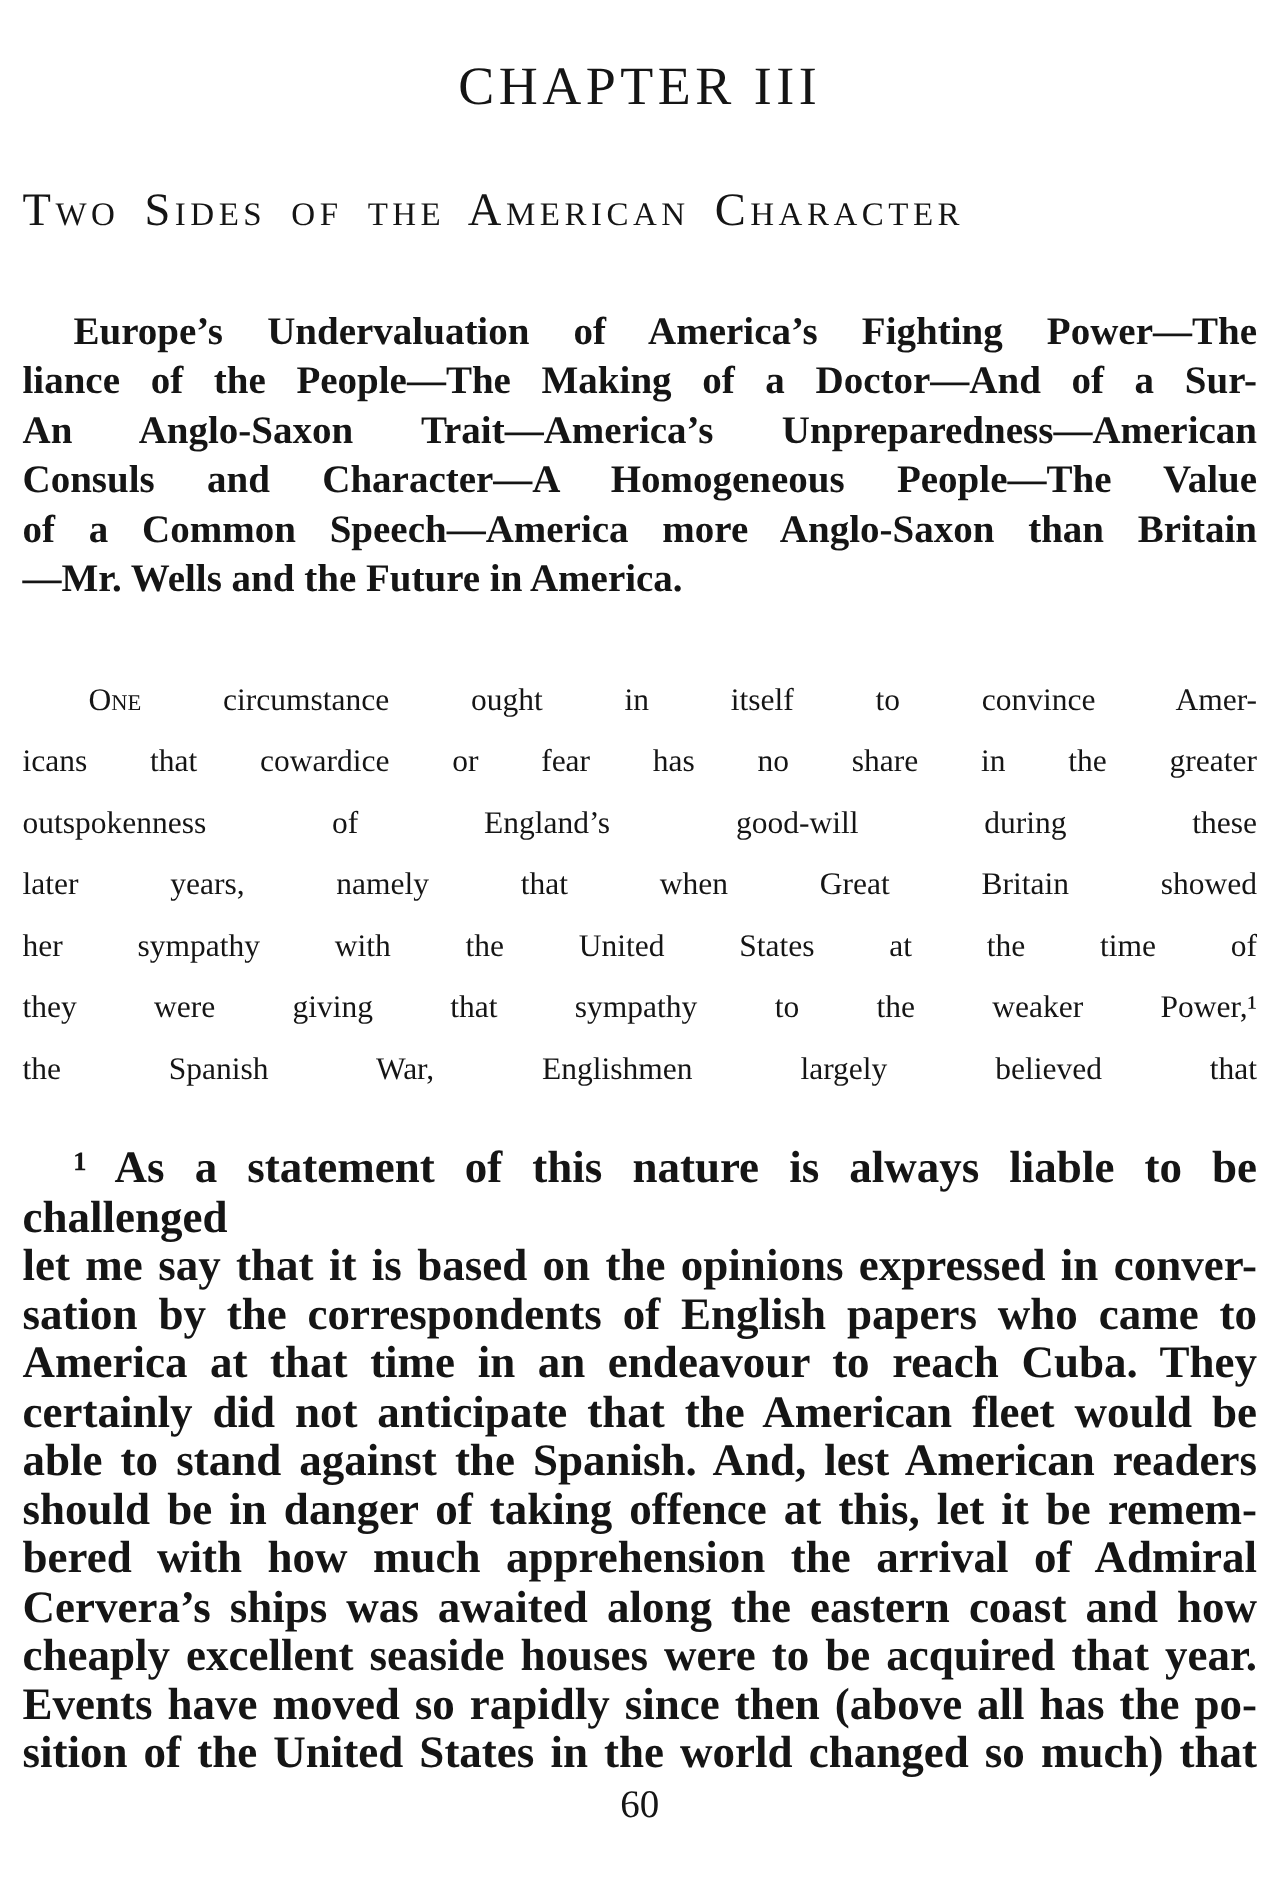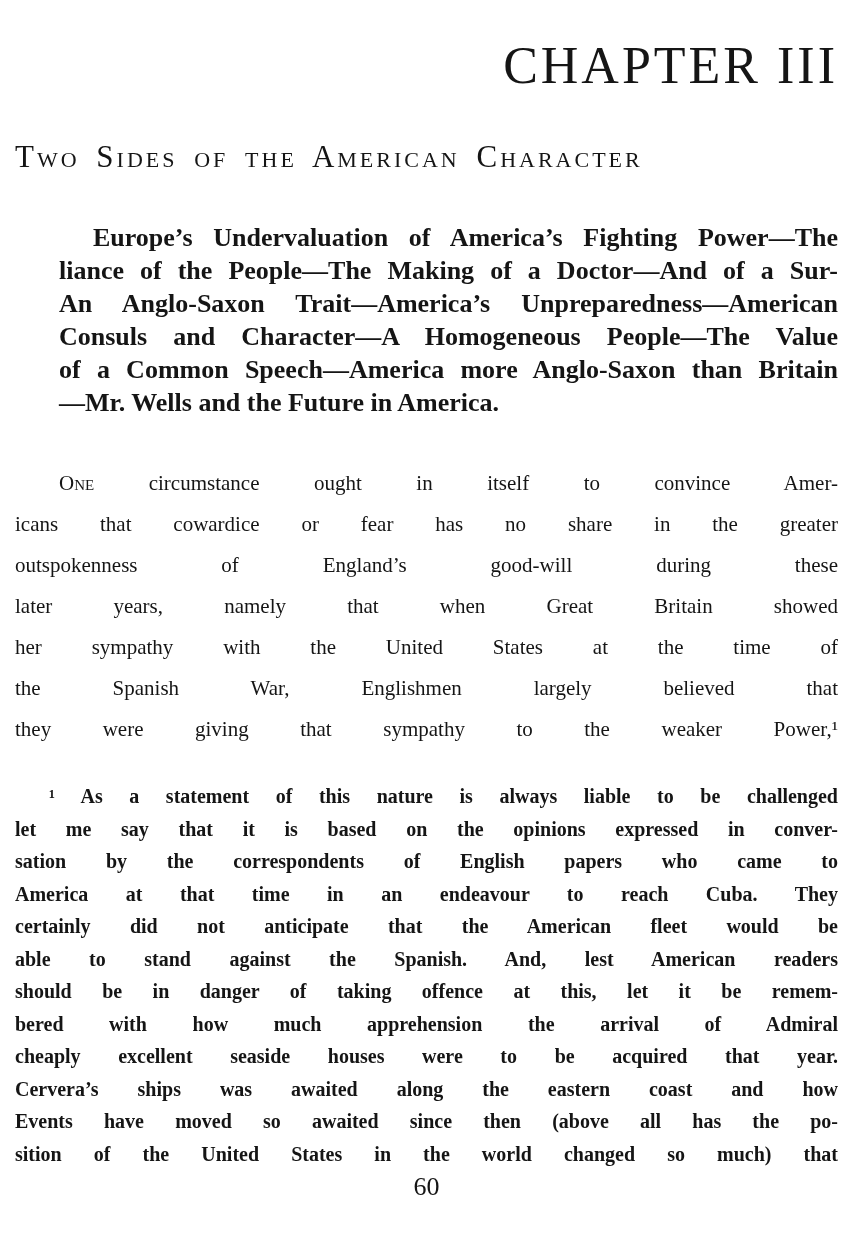--- a/index.html
+++ b/index.html
@@ -15,52 +15,51 @@
     font-family: "Liberation Serif", serif;
   }
   .page {
     box-sizing: border-box;
     width: 853px;
     height: 1252px;
     padding: 26px 15px 0 15px;
     background: #ffffff;
   }
   .chapter-heading {
-    text-align: right;
-    font-size: 52px;
+    text-align: center;
+    font-size: 36px;
     font-weight: normal;
     letter-spacing: 3px;
     margin: 10px 0 0 0;
     white-space: nowrap;
   }
   .chapter-subtitle {
     text-align: left;
     font-variant: small-caps;
     font-size: 31px;
     letter-spacing: 3px;
     word-spacing: 6px;
     margin-top: 44px;
     white-space: nowrap;
   }
   .summary {
     margin-top: 46px;
     font-size: 26px;
     line-height: 33px;
     font-weight: 600;
-    margin-left: 44px;
   }
   .body-par {
     margin-top: 44px;
     font-size: 21px;
     line-height: 41px;
     font-weight: normal;
   }
   .footnote {
     margin-top: 30px;
-    font-size: 20px;
+    font-size: 30px;
     line-height: 32.5px;
     font-weight: bold;
   }
   .jl {
     text-align: justify;
     text-align-last: justify;
   }
   .jl.end {
     text-align-last: left;
   }
@@ -91,34 +90,34 @@
     <div class="jl">of a Common Speech—America more Anglo-Saxon than Britain</div>
     <div class="jl end">—Mr. Wells and the Future in America.</div>
   </div>
 
   <div class="body-par">
     <div class="jl indent-md"><span class="sc-first">One</span><span> circumstance ought in itself to convince Amer-</span></div>
     <div class="jl">icans that cowardice or fear has no share in the greater</div>
     <div class="jl">outspokenness of England’s good-will during these</div>
     <div class="jl">later years, namely that when Great Britain showed</div>
     <div class="jl">her sympathy with the United States at the time of</div>
+    <div class="jl">they were giving that sympathy to the weaker Power,¹</div>
     <div class="jl">the Spanish War, Englishmen largely believed that</div>
-    <div class="jl">they were giving that sympathy to the weaker Power,¹</div>
   </div>
 
   <div class="footnote">
     <div class="jl indent-sm">¹ As a statement of this nature is always liable to be challenged</div>
     <div class="jl">let me say that it is based on the opinions expressed in conver-</div>
     <div class="jl">sation by the correspondents of English papers who came to</div>
     <div class="jl">America at that time in an endeavour to reach Cuba. They</div>
     <div class="jl">certainly did not anticipate that the American fleet would be</div>
     <div class="jl">able to stand against the Spanish. And, lest American readers</div>
     <div class="jl">should be in danger of taking offence at this, let it be remem-</div>
     <div class="jl">bered with how much apprehension the arrival of Admiral</div>
+    <div class="jl">Cervera’s ships was awaited along the eastern coast and how</div>
     <div class="jl">cheaply excellent seaside houses were to be acquired that year.</div>
-    <div class="jl">Cervera’s ships was awaited along the eastern coast and how</div>
-    <div class="jl">Events have moved so awaited since then (above all has the po-</div>
+    <div class="jl">Events have moved so rapidly since then (above all has the po-</div>
     <div class="jl">sition of the United States in the world changed so much) that</div>
   </div>
 
   <div class="page-number">60</div>
 
 </div>
 
 </body></html>

